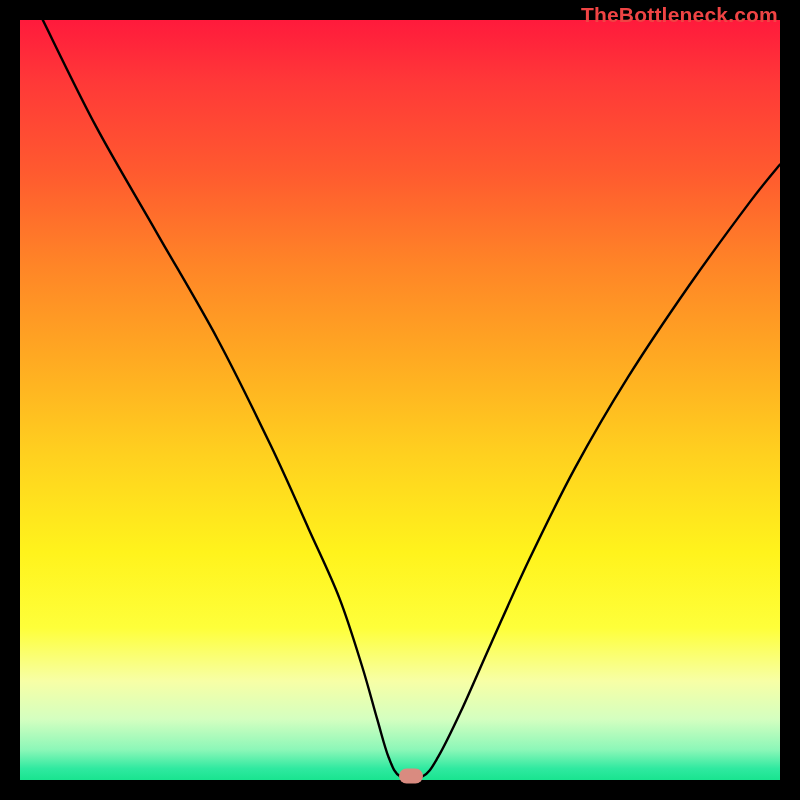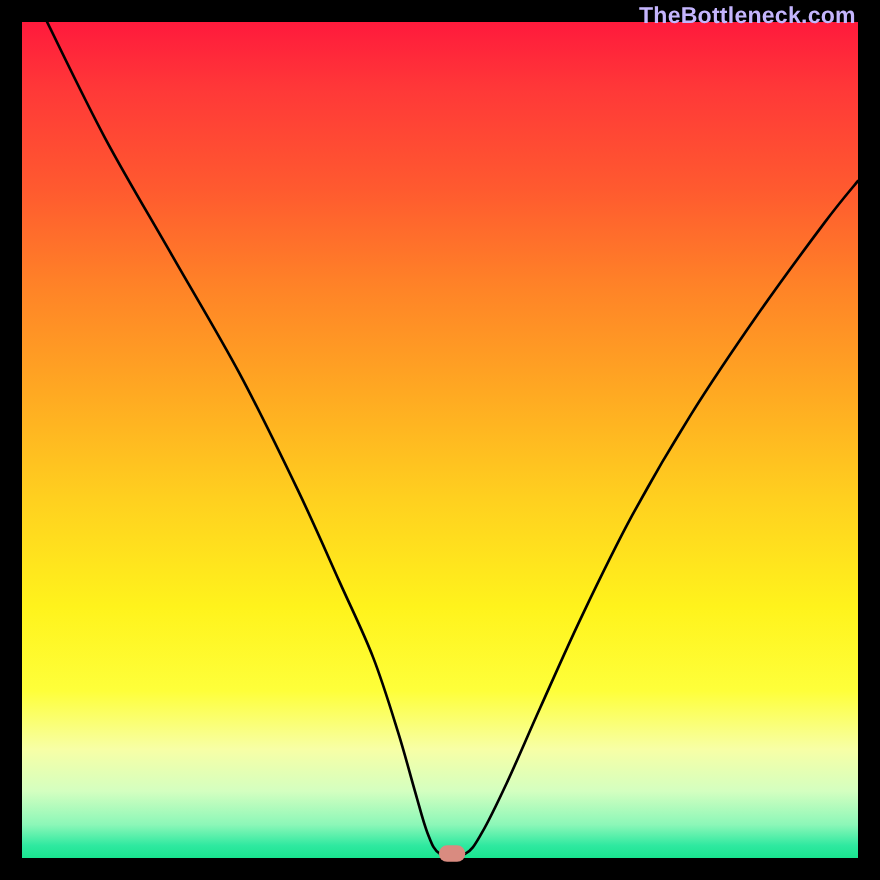--- a/index.html
+++ b/index.html
@@ -53,21 +53,21 @@
     border-radius: 8px;
     background: #d98b80;
     transform: translate(-50%, -50%);
   }
   .attribution {
     position: absolute;
     top: 3px;
     right: 22px;
     font-size: 21px;
     font-weight: 600;
-    color: #c4b5fd;
+    color: #ef4444;
     letter-spacing: 0.2px;
     text-align: right;
   }
 </style>
 </head>
 <body>
 
 <div class="stage">
 
   <div class="plot-area">

